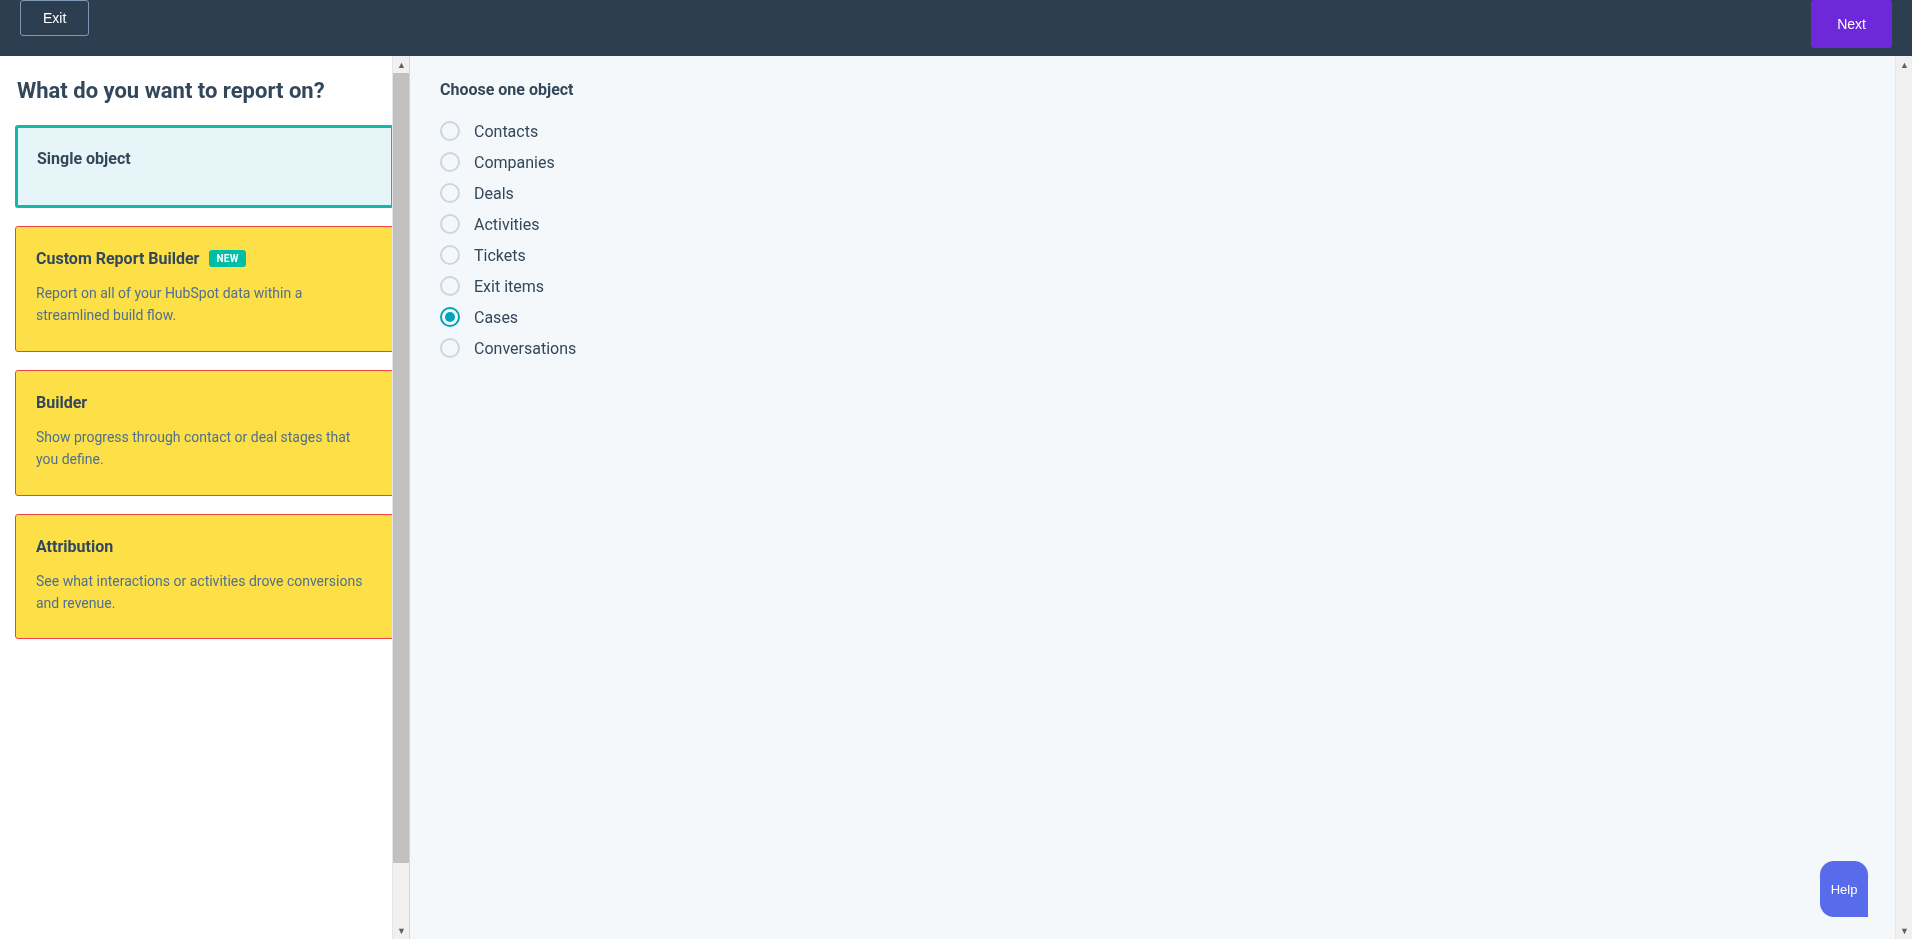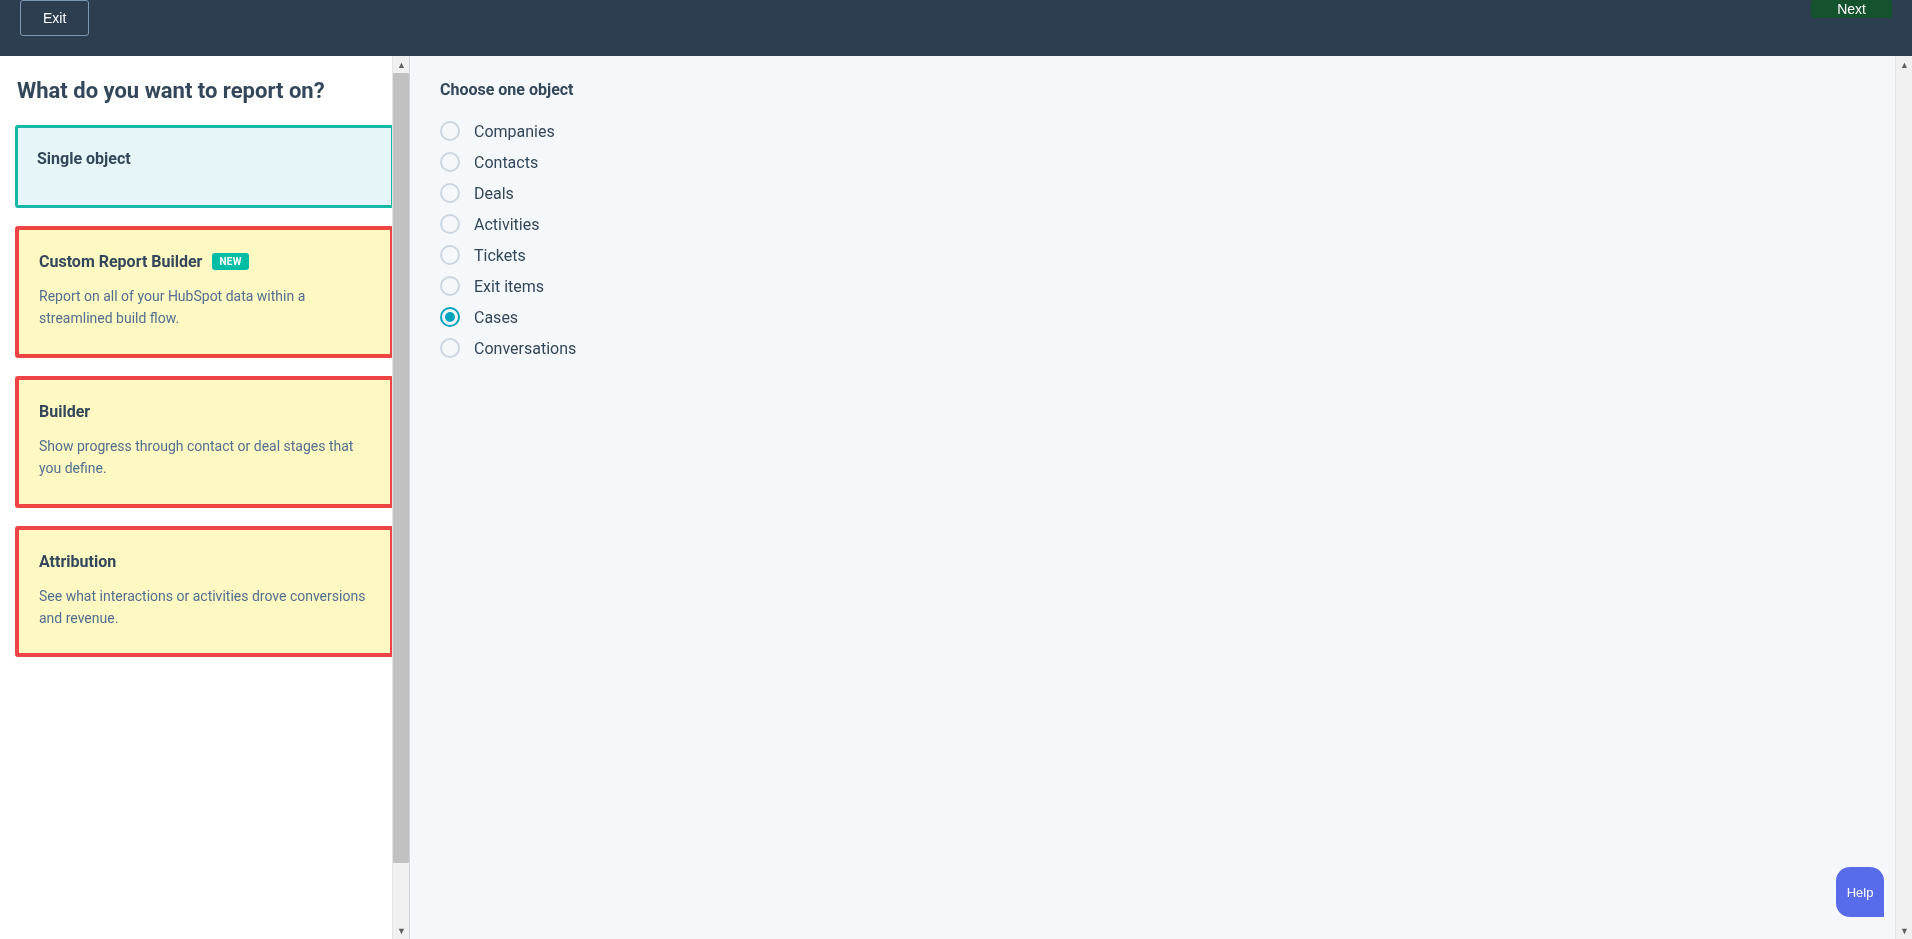--- a/index.html
+++ b/index.html
@@ -25,24 +25,24 @@
     background: transparent;
     border: 1px solid #7c98b6;
     color: #fff;
     padding: 9px 22px;
     border-radius: 3px;
     font-size: 14px;
     font-weight: 500;
     cursor: pointer;
   }
   .next-btn {
-    background: #14532d;
+    background: #6d28d9;
     border: none;
     color: #fff;
-    padding: 1px 26px;
+    padding: 16px 26px;
     border-radius: 3px;
     font-size: 14px;
     font-weight: 500;
     cursor: pointer;
   }
   .content {
     display: flex;
     height: calc(100vh - 56px);
   }
   .sidebar-wrapper {
@@ -87,25 +87,25 @@
     border-radius: 1px;
   }
   .sidebar-title {
     font-size: 22px;
     font-weight: 700;
     color: #33475b;
     margin-bottom: 22px;
     padding-left: 2px;
   }
   .option-card {
-    border: 4px solid #ef4444;
+    border: 1px solid #ef4444;
     border-radius: 3px;
     padding: 22px 20px 24px 20px;
     margin-bottom: 18px;
-    background: #fef9c3;
+    background: #fde047;
     cursor: pointer;
   }
   .option-card.selected {
     background: #e5f5f8;
     border: 3px solid #14b8a6;
     padding: 21px 19px 23px 19px;
   }
   .option-card-title-row {
     display: flex;
     align-items: center;
@@ -182,26 +182,26 @@
     background: #00a4bd;
     border-radius: 50%;
   }
   .radio-label {
     font-size: 16px;
     color: #33475b;
   }
   .help-btn {
     position: fixed;
     bottom: 22px;
-    right: 28px;
+    right: 44px;
     background: #586bea;
     color: #fff;
     border: none;
     width: 48px;
-    height: 50px;
+    height: 56px;
     border-radius: 14px 14px 0 14px;
     font-size: 13px;
     font-weight: 500;
     cursor: pointer;
     display: flex;
     align-items: center;
     justify-content: center;
   }
 </style>
 </head>
@@ -250,25 +250,25 @@
       </div>
       <div class="scrollbar-arrow" style="position:absolute;bottom:0;">▼</div>
     </div>
   </div>
 
   <div class="main">
     <h2 class="main-title">Choose one object</h2>
     <ul class="radio-list" id="radio-list">
         <li class="radio-item">
           <span class="radio-circle"></span>
+          <span class="radio-label">Contacts</span>
+        </li>
+        <li class="radio-item">
+          <span class="radio-circle"></span>
           <span class="radio-label">Companies</span>
-        </li>
-        <li class="radio-item">
-          <span class="radio-circle"></span>
-          <span class="radio-label">Contacts</span>
         </li>
         <li class="radio-item">
           <span class="radio-circle"></span>
           <span class="radio-label">Deals</span>
         </li>
         <li class="radio-item">
           <span class="radio-circle"></span>
           <span class="radio-label">Activities</span>
         </li>
         <li class="radio-item">

